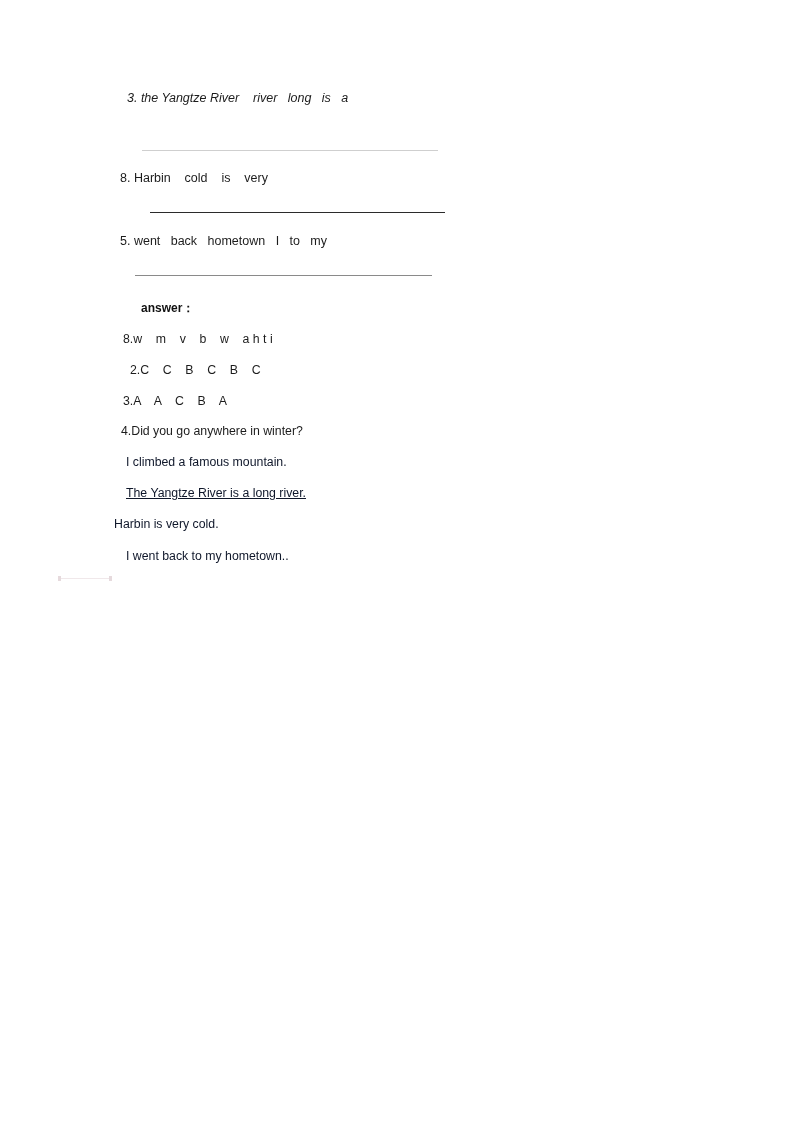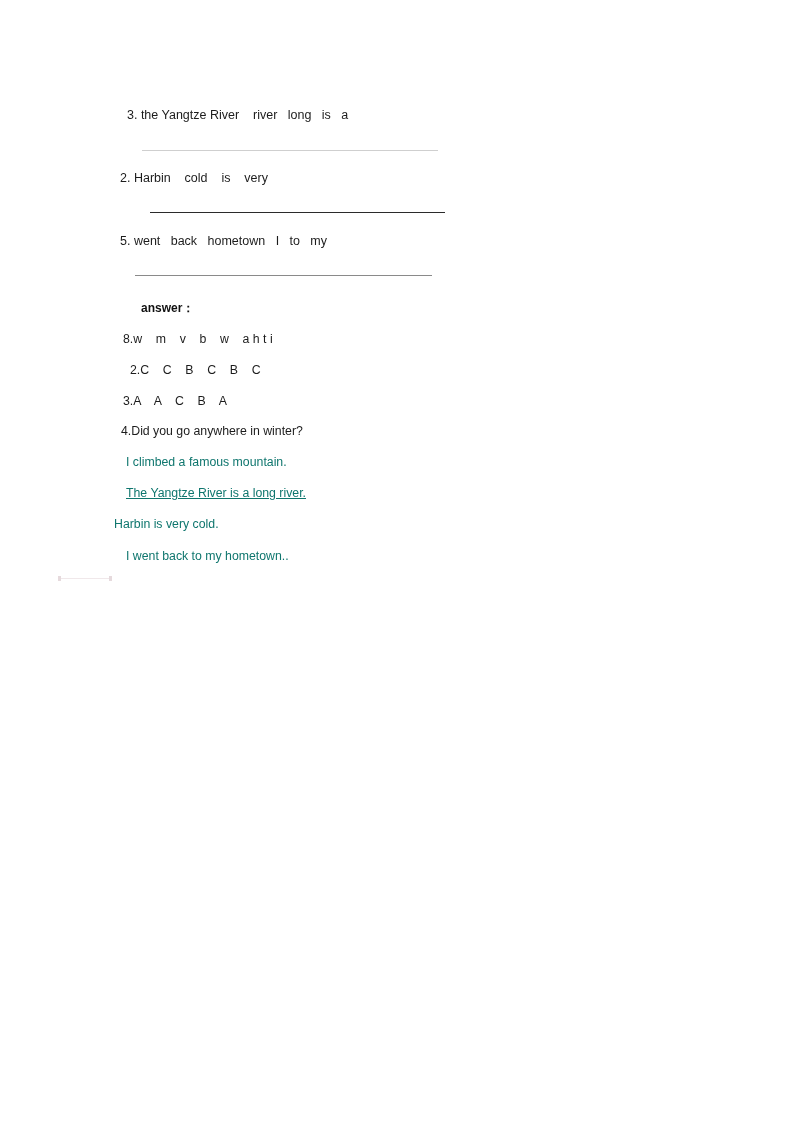--- a/index.html
+++ b/index.html
@@ -54,21 +54,21 @@
     white-space: pre;
     font-size: 12.3px;
     line-height: 16px;
     color: #1c1c1c;
   }
   .answer-sentence {
     position: absolute;
     white-space: pre;
     font-size: 12.3px;
     line-height: 16px;
-    color: #0f766e;
+    color: #0f172a;
   }
 
   
   .artifact {
     position: absolute;
     height: 1px;
     background: #f0e8ea;
   }
   .artifact::before,
   .artifact::after {
@@ -81,24 +81,24 @@
   }
   .artifact::before { left: 0; }
   .artifact::after  { right: 0; }
 </style>
 </head>
 <body>
 
 <div class="page">
   <div class="doc-body">
 
-    <div class="exercise-item" style="left:127px; top:107px;">3. the Yangtze River    river   long   is   a</div>
+    <div class="exercise-item" style="left:127px; top:90px;font-style:italic;">3. the Yangtze River    river   long   is   a</div>
     <div class="answer-rule" style="left:142px; top:150px; width:296px; border-top-width:1px; border-top-color:#cfcfcf;"></div>
 
-    <div class="exercise-item" style="left:120px; top:170px;">2. Harbin    cold    is    very</div>
+    <div class="exercise-item" style="left:120px; top:170px;">8. Harbin    cold    is    very</div>
     <div class="answer-rule" style="left:150px; top:212px; width:295px; border-top-width:1px; border-top-color:#2b2b2b;"></div>
 
     <div class="exercise-item" style="left:120px; top:233px;">5. went   back   hometown   I   to   my</div>
     <div class="answer-rule" style="left:135px; top:275px; width:297px; border-top-width:1px; border-top-color:#8a8a8a;"></div>
 
     <div class="answer-heading" style="left:121px; top:300px;margin-left:20px;">answer：</div>
 
     <div class="answer-line" style="left:123px; top:331px;">8.w    m    v    b    w    a h t i</div>
     <div class="answer-line" style="left:130px; top:362px;">2.C    C    B    C    B    C</div>
     <div class="answer-line" style="left:123px; top:393px;">3.A    A    C    B    A</div>

